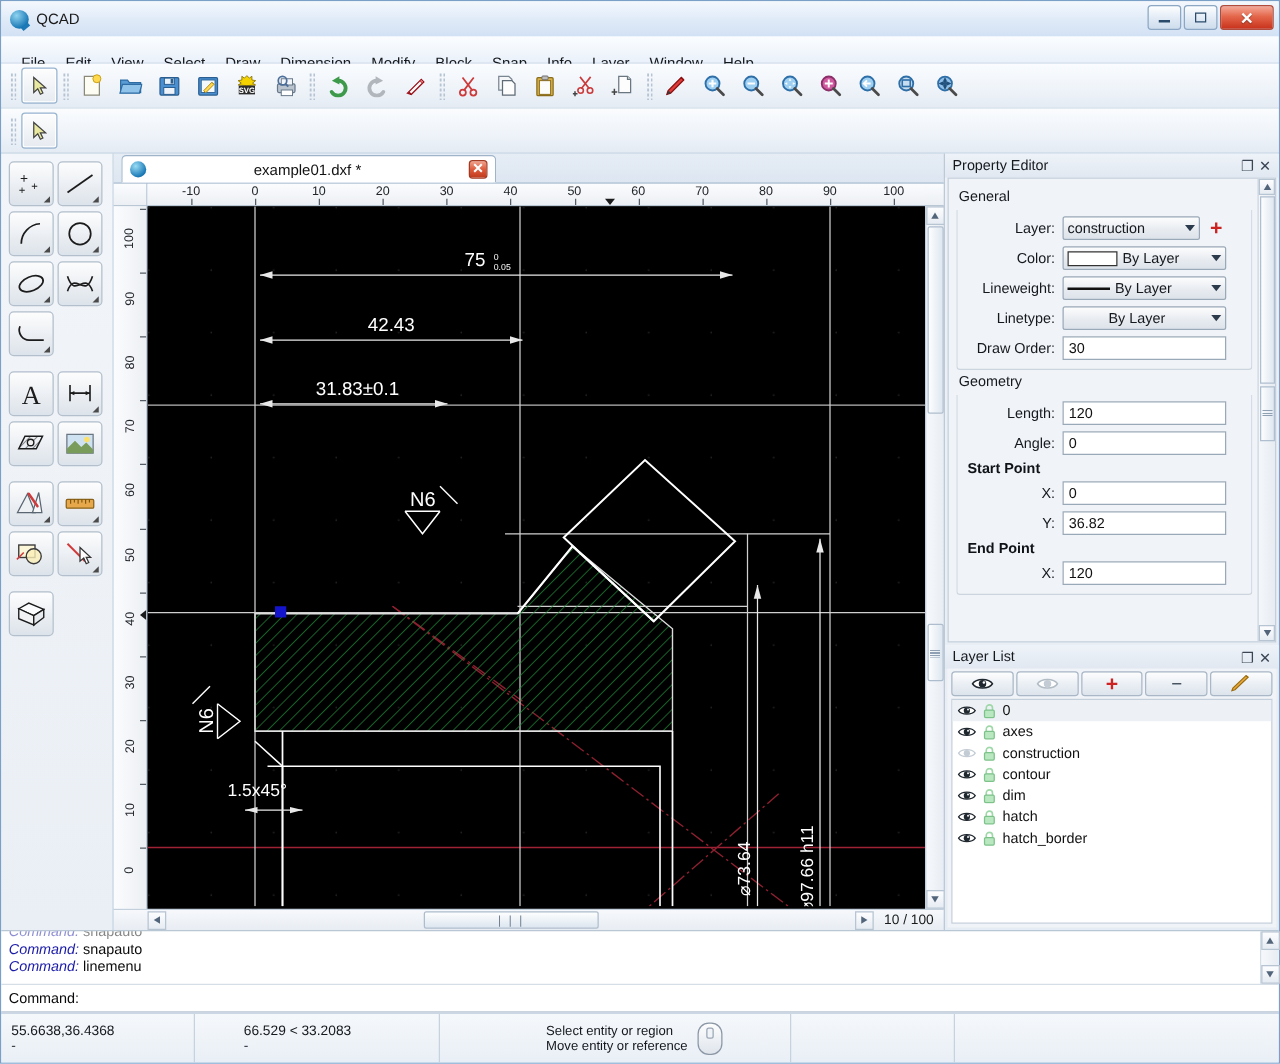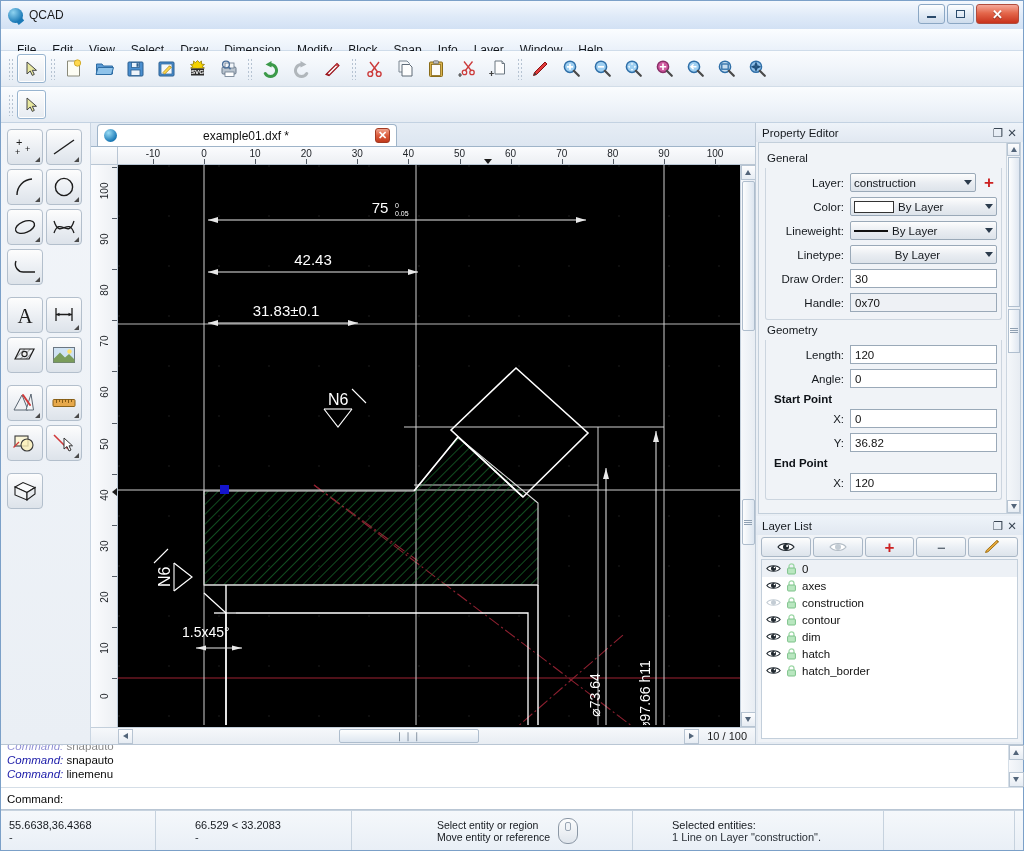--- a/index.html
+++ b/index.html
@@ -293,21 +293,21 @@
     flex: 1 1 auto; height: 19px; min-width: 0;
     border: 1px solid #9aa9b8; background: #fff;
     display: flex; align-items: center; padding: 0 4px;
     font-size: 11.5px; color: #111;
   }
   .txtfield.ro { background: #eef1f5; }
   .swatch { width: 40px; height: 12px; background: #fff; border: 1px solid #333; margin-right: 4px; flex:0 0 auto; }
   .lwline { width: 34px; height: 0; border-top: 2px solid #111; margin-right: 4px; flex:0 0 auto; }
   .plus-btn { width: 16px; margin-left: 5px; color: #cc2222; font-size: 17px; font-weight: bold; line-height: 1; text-align:center; flex:0 0 auto; }
   .group-hdr { font-size: 11.5px; color: #15191e; margin: 3px 0 4px 2px; }
-  .group-box { border: 1px solid #ccd5df; border-top: none; border-radius: 0 0 3px 3px; padding: 5px 4px 2px 0; margin-bottom: 4px; }
+  .group-box { border: 1px solid #ccd5df; border-top: none; border-radius: 0 0 3px 3px; padding: 5px 20px 2px 0; margin-bottom: 4px; }
   .sub-hdr { font-weight: bold; font-size: 11.5px; color: #0f1318; margin: 2px 0 4px 8px; }
   .pscroll {
     width: 14px; flex: 0 0 14px;
     background: linear-gradient(90deg,#f4f7fa,#e7ecf2);
     border-left: 1px solid #ccd6e0;
     display: flex; flex-direction: column; align-items: center;
   }
   .pthumb { width: 12px; background: linear-gradient(90deg,#fdfefe,#dfe7f1); border: 1px solid #b0bfcf; margin: 1px 0; flex: 0 0 auto; }
   .pgrip { width:8px;height:6px;background-image:repeating-linear-gradient(#8fa0b2 0 1px, transparent 1px 2px); align-self:center; }
 
@@ -964,26 +964,20 @@
               </div>
             </div>
 
             <div class="prop-row">
               <div class="prop-label">Draw Order:</div>
               <div class="txtfield">
                 <span>30</span>
               </div>
             </div>
 
-            <div class="prop-row">
-              <div class="prop-label">Handle:</div>
-              <div class="txtfield ro">
-                <span>0x70</span>
-              </div>
-            </div>
           </div>
 
           <div class="group-hdr">Geometry</div>
           <div class="group-box">
 
             <div class="prop-row">
               <div class="prop-label">Length:</div>
               <div class="txtfield">
                 <span>120</span>
               </div>
@@ -1192,20 +1186,16 @@
       <div>66.529 &lt; 33.2083</div>
       <div class="l2">-</div>
     </div>
     <div class="scell hint">
       <div class="hint-lines">
         <span>Select entity or region</span>
         <span>Move entity or reference</span>
       </div>
       <div class="mouse-ico"></div>
     </div>
-    <div class="scell sel">
-      <div>Selected entities:</div>
-      <div class="l2">1 Line on Layer "construction".</div>
-    </div>
     <div class="scell pad1"></div>
     <div class="scell pad2" style="border-right:none"></div>
   </div>
 </div>
 
 </body></html>

